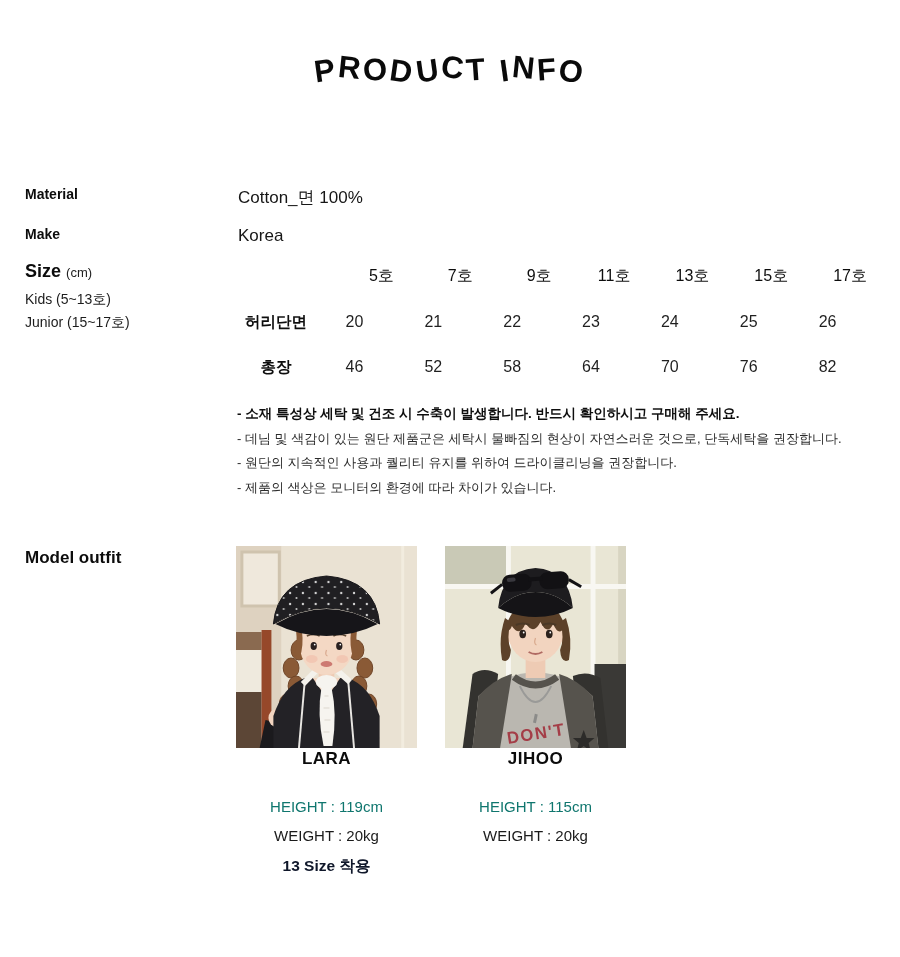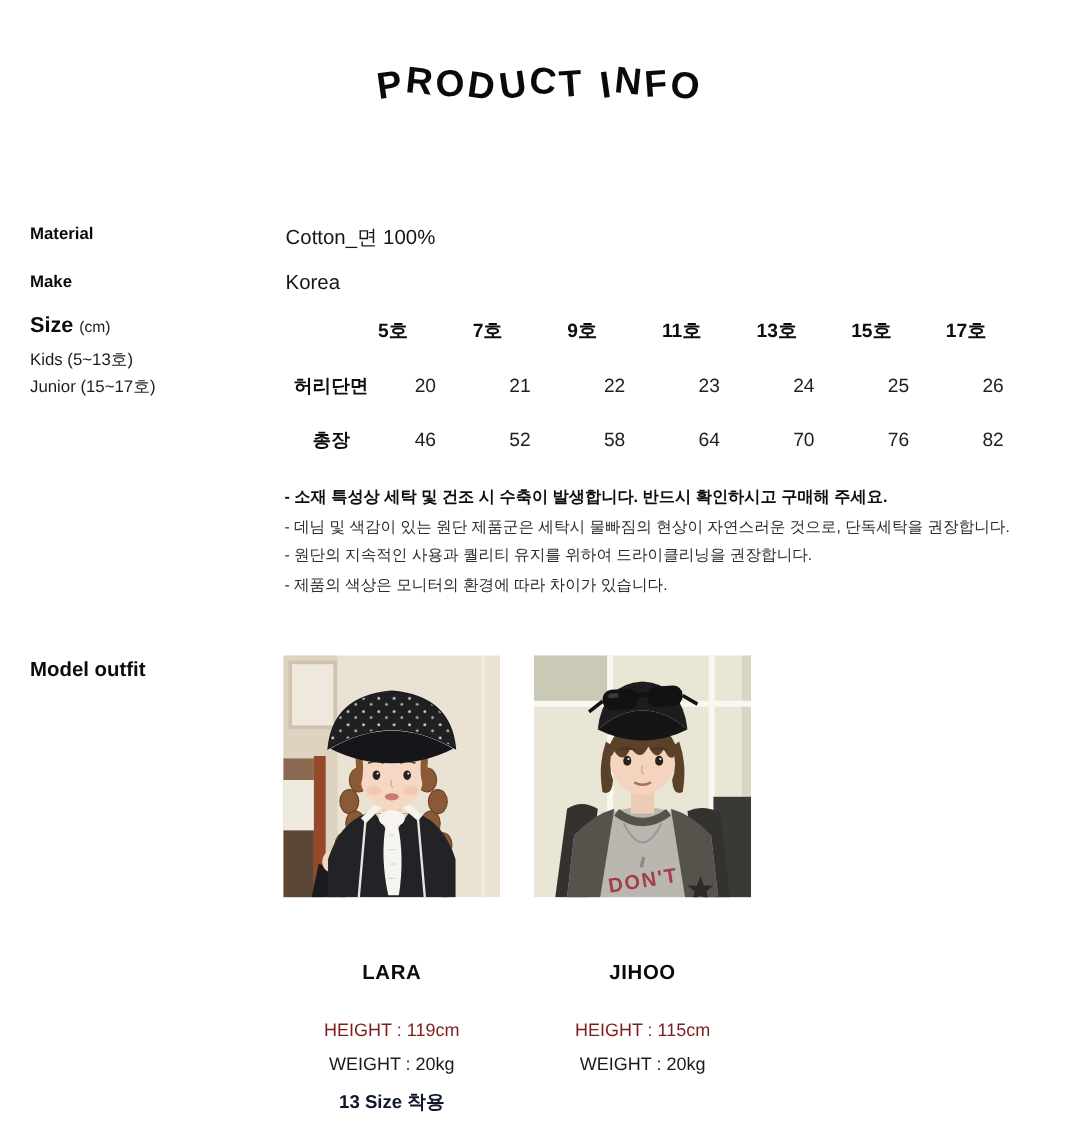--- a/index.html
+++ b/index.html
@@ -28,40 +28,40 @@
   .size-kids{top:291px;}
   .size-junior{top:314px;}
 
   
   .size-table{position:absolute;left:237px;top:266px;width:630px;height:120px;}
   .t-row{position:absolute;left:0;width:100%;display:flex;align-items:baseline;}
   .t-row.header{top:0;}
   .t-row.r1{top:46px;}
   .t-row.r2{top:91px;justify-content:space-between;}
   .t-label{width:78px;text-align:center;font-weight:bold;font-size:15.5px;color:#0d0d0d;}
-  .t-head-cell{flex:1;text-align:left;font-weight:bold;font-size:16px;color:#0d0d0d;}
+  .t-head-cell{flex:1;text-align:right;font-weight:normal;font-size:16px;color:#0d0d0d;}
   .t-cell{flex:1;text-align:center;font-size:16px;color:#1f1f1f;}
 
   
   .notes{position:absolute;left:237px;top:402px;width:620px;font-size:13px;
          line-height:24.6px;color:#2c2c2c;}
   .notes .note-line:first-child{font-weight:bold;font-size:13.5px;color:#0e0e0e;}
 
   
   .model-outfit-label{position:absolute;left:25px;top:548px;font-size:17px;font-weight:bold;color:#0c0c0c;}
   .photo{position:absolute;top:546px;width:181px;height:202px;overflow:hidden;}
   .photo.p1{left:236px;}
   .photo.p2{left:445px;}
   .photo svg{display:block;width:100%;height:100%;}
 
-  .caption{position:absolute;top:801px;width:181px;height:130px;text-align:center;}
+  .caption{position:absolute;top:749px;width:181px;height:130px;text-align:center;}
   .caption.c1{left:236px;}
   .caption.c2{left:445px;}
   .cap-name{position:absolute;top:0;width:100%;font-size:17px;font-weight:bold;letter-spacing:.5px;color:#0b0b0b;}
-  .cap-h{position:absolute;top:49px;width:100%;font-size:15px;color:#7f1d1d;}
+  .cap-h{position:absolute;top:49px;width:100%;font-size:15px;color:#0f766e;}
   .cap-w{position:absolute;top:78px;width:100%;font-size:15px;color:#1a1a1a;}
   .cap-s{position:absolute;top:107px;width:100%;font-size:15.5px;font-weight:bold;color:#0f172a;}
 </style>
 </head>
 <body>
 
 <div class="page">
 
   <div class="title"><span>P</span><span>R</span><span>O</span><span>D</span><span>U</span><span>C</span><span>T</span><span> </span><span>I</span><span>N</span><span>F</span><span>O</span></div>
 

